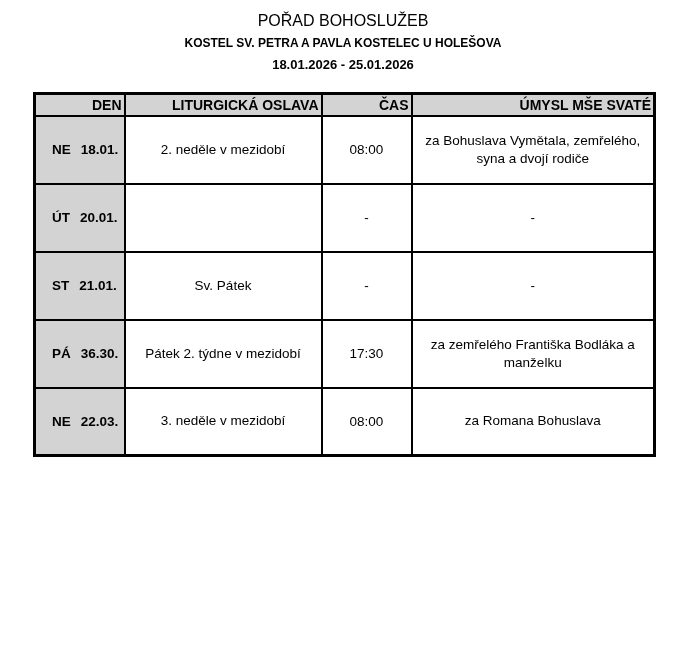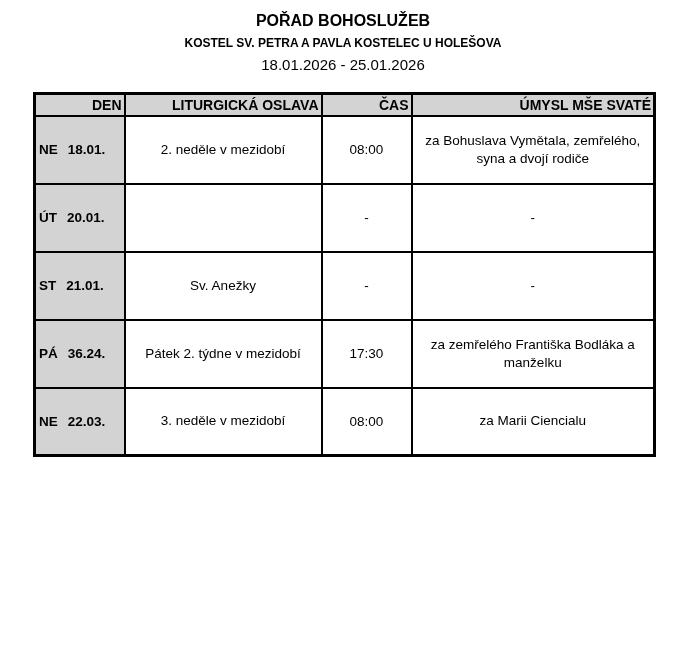--- a/index.html
+++ b/index.html
@@ -14,31 +14,31 @@
     height: 672px;
     background: #ffffff;
     overflow: hidden;
   }
   .doc-header {
     padding-top: 10px;
     text-align: center;
   }
   .doc-title {
     font-size: 16px;
-    font-weight: bold;
+    font-weight: normal;
     line-height: 22px;
   }
   .doc-subtitle {
     font-size: 12px;
     font-weight: bold;
     line-height: 22px;
   }
   .doc-daterange {
-    font-size: 15px;
-    font-weight: normal;
+    font-size: 13px;
+    font-weight: bold;
     line-height: 22px;
   }
   table.schedule {
     position: absolute;
     left: 33px;
     top: 92px;
     width: 620px;
     border-collapse: collapse;
     table-layout: fixed;
     border: 3px solid var(--border, #000);
@@ -55,21 +55,21 @@
     font-weight: bold;
     text-align: right;
     font-size: 14px;
     padding: 1px 2px;
   }
   table.schedule tbody tr { height: 68px; }
   td.day-cell {
     background: var(--day-col-bg, #d3d3d3);
     font-weight: bold;
     text-align: left;
-    padding-left: 3px;
+    padding-left: 16px;
     white-space: nowrap;
   }
   td.day-cell .day-abbr { margin-right: 10px; }
   td.celebration-cell {
     text-align: center;
     padding: 2px 4px;
     line-height: 18px;
   }
   td.time-cell {
     text-align: center;
@@ -124,40 +124,40 @@
     </td>
     <td class="celebration-cell"></td>
     <td class="time-cell">-</td>
     <td class="intention-cell">-</td>
   </tr>
 
   <tr>
     <td class="day-cell">
       <span class="day-abbr">ST</span><span class="day-date">21.01.</span>
     </td>
-    <td class="celebration-cell">Sv. Anežky</td>
+    <td class="celebration-cell">Sv. Pátek</td>
     <td class="time-cell">-</td>
     <td class="intention-cell">-</td>
   </tr>
 
 
   <tr>
     <td class="day-cell">
-      <span class="day-abbr">PÁ</span><span class="day-date">36.24.</span>
+      <span class="day-abbr">PÁ</span><span class="day-date">36.30.</span>
     </td>
     <td class="celebration-cell">Pátek 2. týdne v mezidobí</td>
     <td class="time-cell">17:30</td>
     <td class="intention-cell">za zemřelého Františka Bodláka a manželku</td>
   </tr>
 
 
   <tr>
     <td class="day-cell">
       <span class="day-abbr">NE</span><span class="day-date">22.03.</span>
     </td>
     <td class="celebration-cell">3. neděle v mezidobí</td>
     <td class="time-cell">08:00</td>
-    <td class="intention-cell">za Marii Ciencialu</td>
+    <td class="intention-cell">za Romana Bohuslava</td>
   </tr>
 </tbody>
   </table>
 
 </div>
 
 </body></html>

